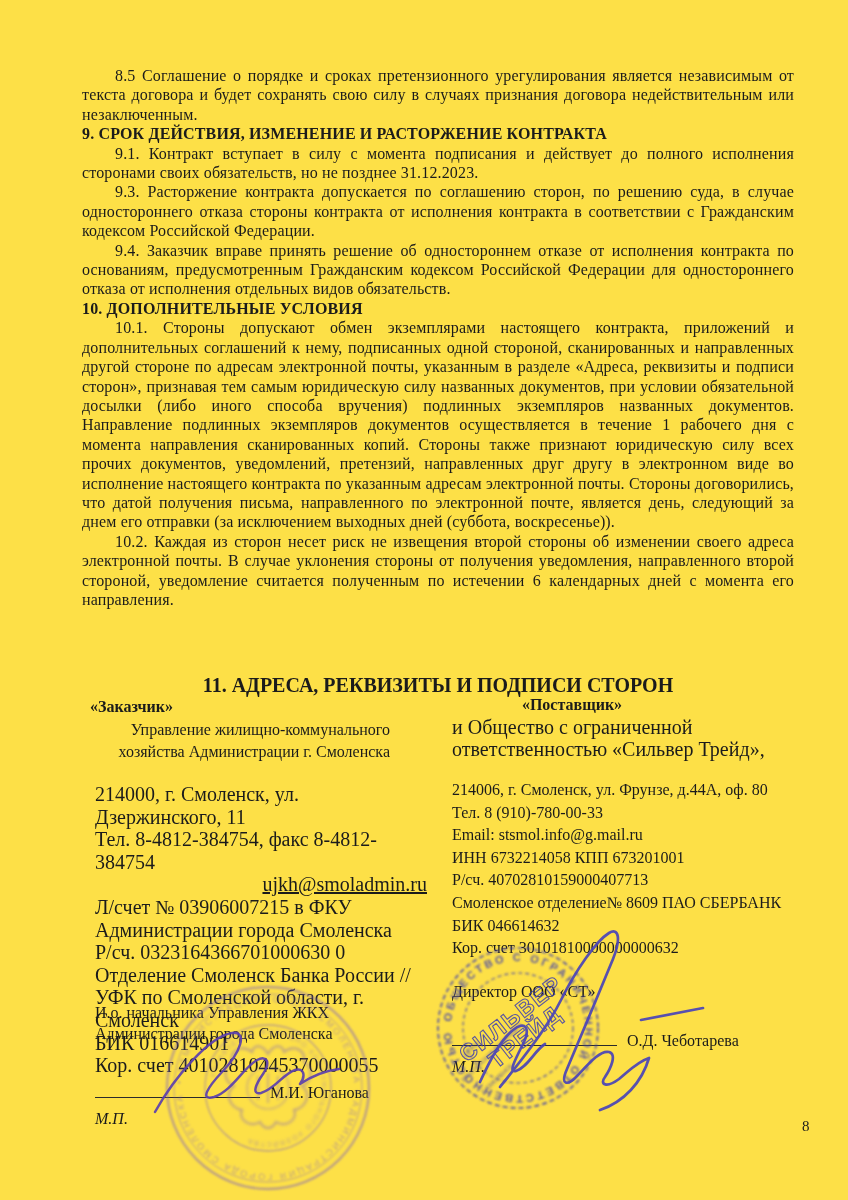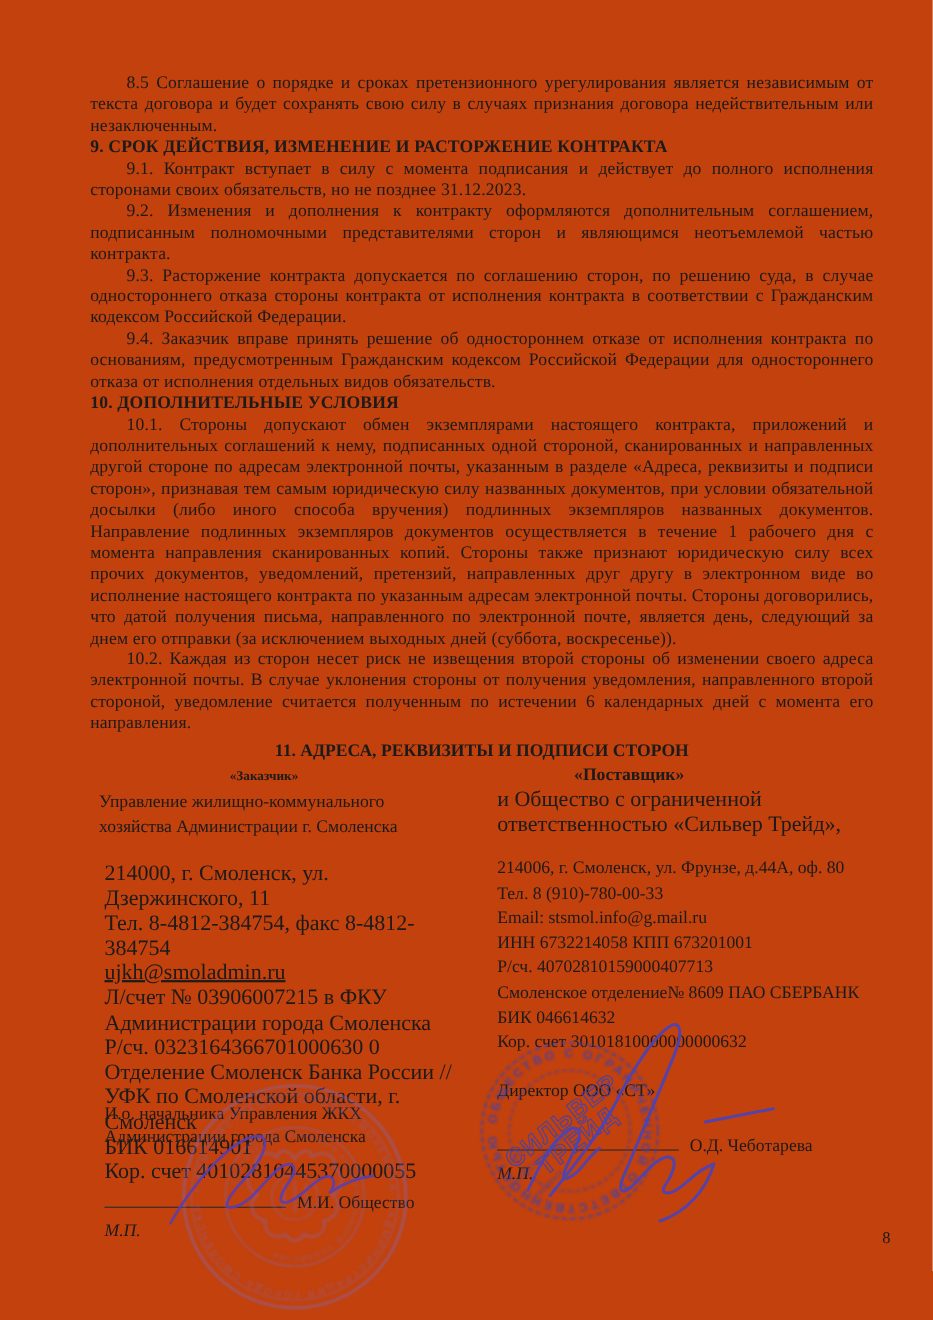--- a/index.html
+++ b/index.html
@@ -1,36 +1,36 @@
 <!DOCTYPE html>
 <html><head>
 <meta charset="utf-8">
 <style>
   html,body { margin:0; padding:0; background:#ffffff; }
   .page {
-    position:relative; width:848px; height:1200px; background:#c2410c;
+    position:relative; width:848px; height:1200px; background:#fde047;
     font-family:"Liberation Serif", serif; color:#1b1b1b; overflow:hidden;
   }
   .body-text {
     position:absolute; top:66px; left:82px; width:712px;
     font-size:16px; line-height:19.4px; letter-spacing:0.15px; text-align:justify;
   }
   .para { margin:0; text-indent:33px; }
   .heading { margin:0; text-indent:0; text-align:left; font-weight:bold; }
-  .h11 { position:absolute; top:674px; left:82px; width:712px; text-align:center; font-weight:bold; font-size:16px; }
+  .h11 { position:absolute; top:674px; left:82px; width:712px; text-align:center; font-weight:bold; font-size:20px; }
 
-  .role-customer { position:absolute; left:90px;  top:698px; width:300px; text-align:center; font-weight:bold; font-size:12px; }
-  .name-customer { position:absolute; left:90px;  top:719px; width:300px; font-size:16px; line-height:21.5px; }
+  .role-customer { position:absolute; left:90px;  top:698px; width:300px; text-align:left; font-weight:bold; font-size:16px; }
+  .name-customer { position:absolute; left:90px;  top:719px; width:300px; font-size:16px; line-height:21.5px;text-align:right; }
   .role-supplier { position:absolute; left:452px; top:696px; width:240px; text-align:center; font-weight:bold; font-size:16px; }
   .name-supplier { position:absolute; left:452px; top:717px; width:348px; font-size:20px; line-height:21.5px; }
 
   .details-customer { position:absolute; left:95px;  top:783px; width:332px; font-size:20px; line-height:22.6px; }
   .details-supplier { position:absolute; left:452px; top:779px; width:360px; font-size:16px; line-height:22.6px; }
   .details-customer div, .details-supplier div { margin:0; }
-  .u { text-decoration:underline; }
+  .u { text-decoration:underline;text-align:right; }
 
   .sign-customer { position:absolute; left:95px;  top:1002px; width:300px; font-size:16px; line-height:21px; }
   .sign-supplier { position:absolute; left:452px; top:981px;  width:340px; font-size:16px; line-height:21px; }
   .sig-row { white-space:nowrap; }
   .sign-customer .sig-row { margin-top:38px; }
   .sign-supplier .sig-row { margin-top:28px; }
   .sig-line { display:inline-block; width:165px; border-bottom:1.4px solid #2b2b2b; height:0.95em; }
   .sig-name { margin-left:10px; }
   .seal-mark { margin-top:5px;font-style:italic; }
 
@@ -41,21 +41,20 @@
 </style>
 </head>
 <body>
 
 <div class="page">
 
   <div class="body-text">
     <p class="para">8.5 Соглашение о порядке и сроках претензионного урегулирования является независимым от текста договора и будет сохранять свою силу в случаях признания договора недействительным или незаключенным.</p>
     <p class="heading">9. СРОК ДЕЙСТВИЯ, ИЗМЕНЕНИЕ И РАСТОРЖЕНИЕ КОНТРАКТА</p>
     <p class="para">9.1. Контракт вступает в силу с момента подписания и действует до полного исполнения сторонами своих обязательств, но не позднее 31.12.2023.</p>
-    <p class="para">9.2. Изменения и дополнения к контракту оформляются дополнительным соглашением, подписанным полномочными представителями сторон и являющимся неотъемлемой частью контракта.</p>
     <p class="para">9.3. Расторжение контракта допускается по соглашению сторон, по решению суда, в случае одностороннего отказа стороны контракта от исполнения контракта в соответствии с Гражданским кодексом Российской Федерации.</p>
     <p class="para">9.4. Заказчик вправе принять решение об одностороннем отказе от исполнения контракта по основаниям, предусмотренным Гражданским кодексом Российской Федерации для одностороннего отказа от исполнения отдельных видов обязательств.</p>
     <p class="heading">10. ДОПОЛНИТЕЛЬНЫЕ УСЛОВИЯ</p>
     <p class="para">10.1. Стороны допускают обмен экземплярами настоящего контракта, приложений и дополнительных соглашений к нему, подписанных одной стороной, сканированных и направленных другой стороне по адресам электронной почты, указанным в разделе «Адреса, реквизиты и подписи сторон», признавая тем самым юридическую силу названных документов, при условии обязательной досылки (либо иного способа вручения) подлинных экземпляров названных документов. Направление подлинных экземпляров документов осуществляется в течение 1 рабочего дня с момента направления сканированных копий. Стороны также признают юридическую силу всех прочих документов, уведомлений, претензий, направленных друг другу в электронном виде во исполнение настоящего контракта по указанным адресам электронной почты. Стороны договорились, что датой получения письма, направленного по электронной почте, является день, следующий за днем его отправки (за исключением выходных дней (суббота, воскресенье)).</p>
     <p class="para">10.2. Каждая из сторон несет риск не извещения второй стороны об изменении своего адреса электронной почты. В случае уклонения стороны от получения уведомления, направленного второй стороной, уведомление считается полученным по истечении 6 календарных дней с момента его направления.</p>
   </div>
 
   <div class="h11">11. АДРЕСА, РЕКВИЗИТЫ И ПОДПИСИ СТОРОН</div>
 
   <div class="role-customer">«Заказчик»</div>
@@ -81,21 +80,21 @@
     <div>ИНН 6732214058 КПП 673201001</div>
     <div>Р/сч. 40702810159000407713</div>
     <div>Смоленское отделение№ 8609 ПАО СБЕРБАНК</div>
     <div>БИК 046614632</div>
     <div>Кор. счет 30101810000000000632</div>
   </div>
 
   <div class="sign-customer">
     <div>И.о. начальника Управления ЖКХ Администрации города Смоленска</div>
     <div class="sig-row">
-      <span class="sig-line"></span><span class="sig-name">М.И. Общество</span>
+      <span class="sig-line"></span><span class="sig-name">М.И. Юганова</span>
     </div>
     <div class="seal-mark">М.П.</div>
   </div>
 
   <div class="sign-supplier">
     <div>Директор ООО «СТ»</div>
     <div class="sig-row">
       <span class="sig-line"></span><span class="sig-name">О.Д. Чеботарева</span>
     </div>
     <div class="seal-mark">М.П.</div>

